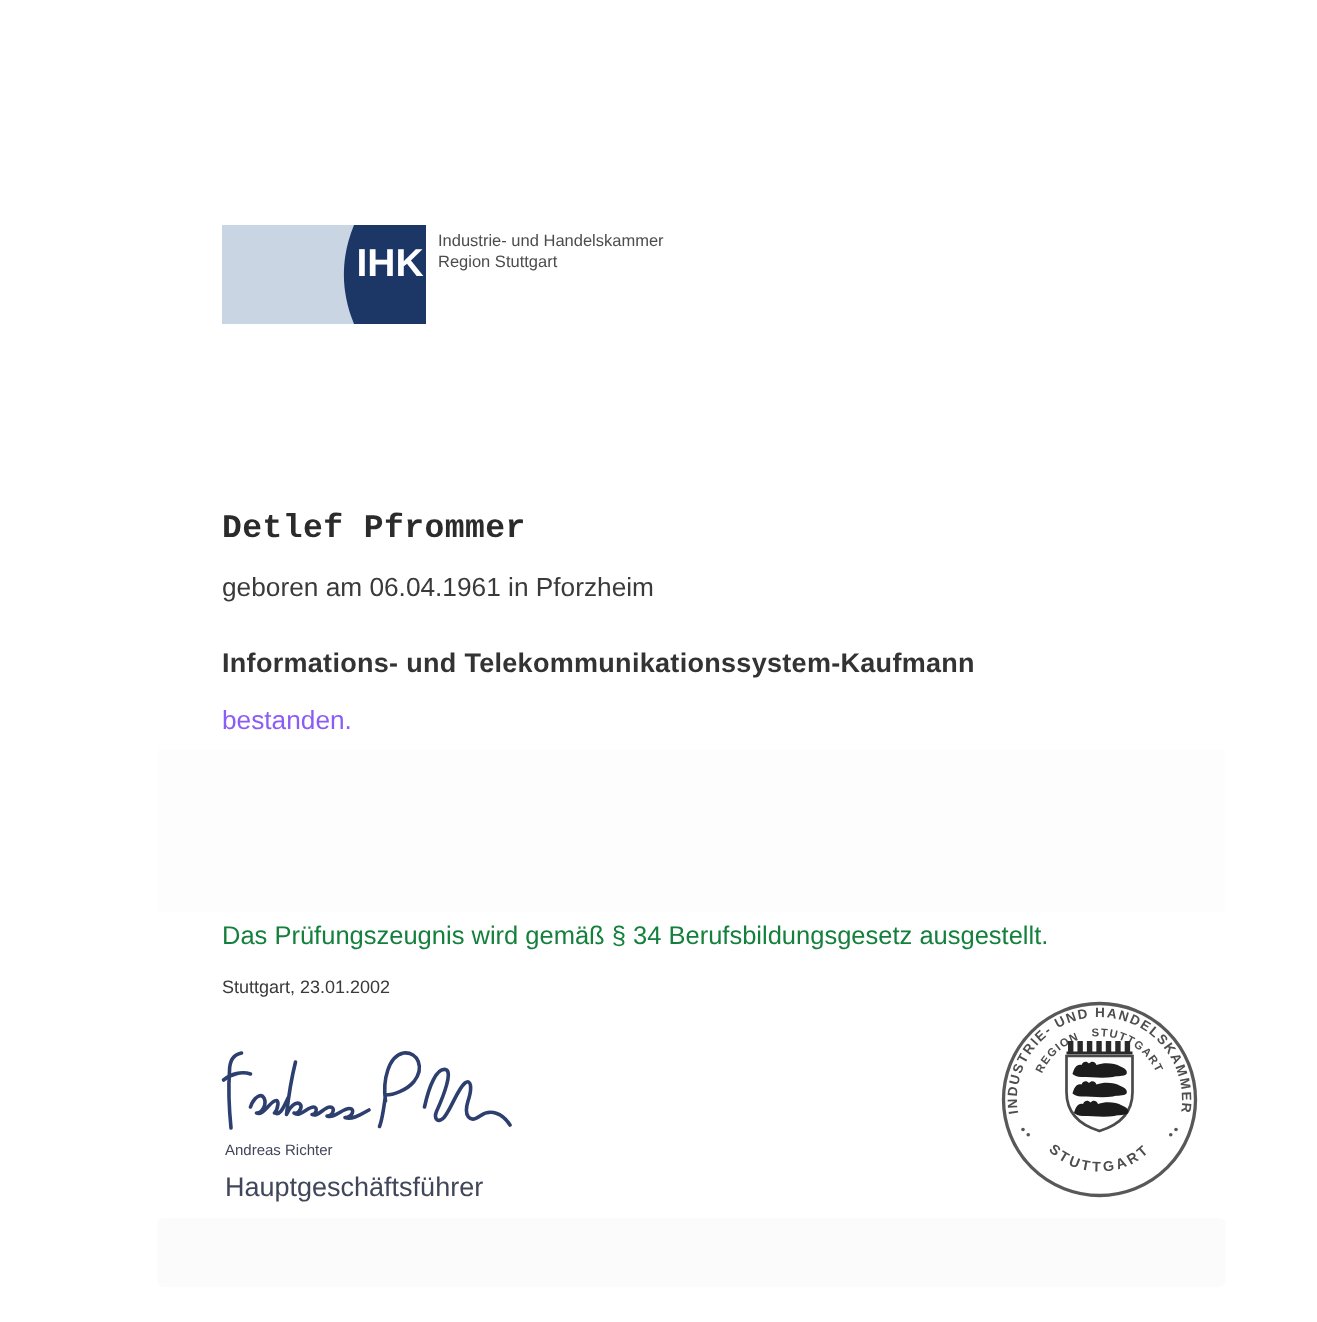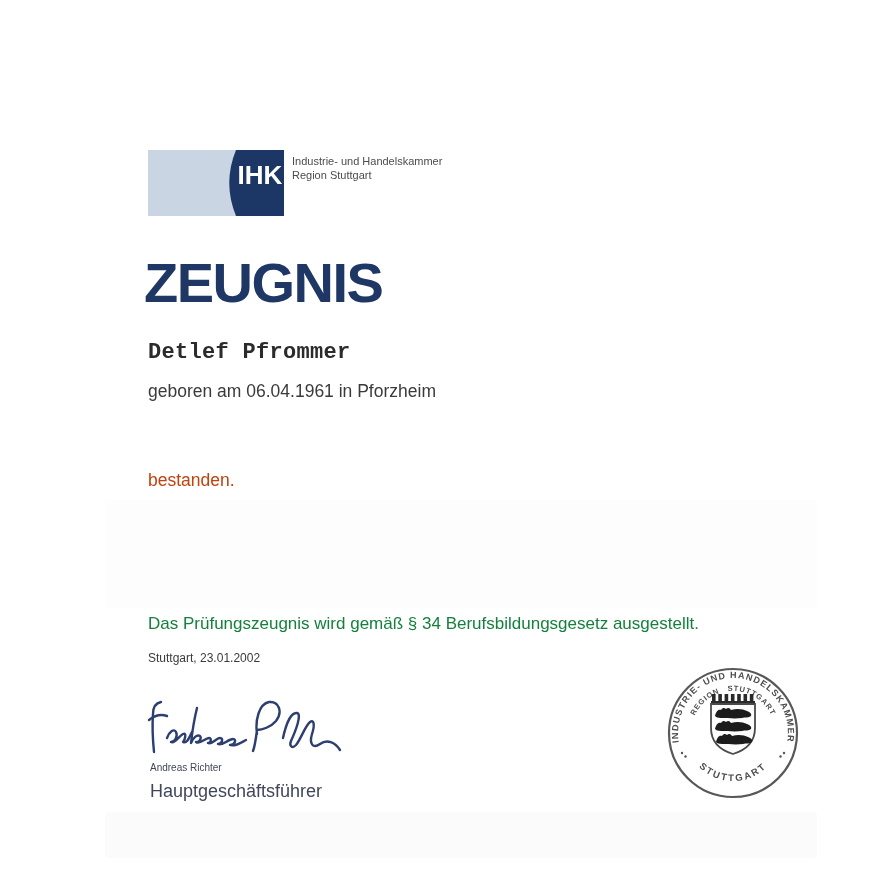--- a/index.html
+++ b/index.html
@@ -30,21 +30,21 @@
   .birth-exam {
     position: absolute; left: 148px; top: 381px;
     font-size: 17.5px; line-height: 20px; color: #3a3a3a;
   }
   .profession {
     position: absolute; left: 148px; top: 432px;
     font-size: 18px; font-weight: bold; color: #333333; letter-spacing: 0.2px;
   }
   .result {
     position: absolute; left: 148px; top: 470px;
-    font-size: 17.5px; color: #c2410c;
+    font-size: 17.5px; color: #8b5cf6;
   }
   .legal-line {
     position: absolute; left: 148px; top: 614px;
     font-size: 17px; color: #15803d;
   }
   .place-date {
     position: absolute; left: 148px; top: 651px;
     font-size: 12px; color: #3a3a3a;
   }
 
@@ -77,28 +77,28 @@
     <rect x="0" y="0" width="136" height="66" fill="#c9d5e3"></rect>
     <path d="M88,0 C79,22 79,44 88,66 L136,66 L136,0 Z" fill="#1c3765"></path>
     <text x="112" y="34" text-anchor="middle" font-size="26" fill="#ffffff">IHK</text>
   </svg>
 
   <div class="org-block">
     <div>Industrie- und Handelskammer</div>
     <div>Region Stuttgart</div>
   </div>
 
-  <div class="doc-title">ZEUGNIS</div>
 
   <div class="recipient-name">Detlef Pfrommer</div>
 
   <div class="birth-exam">
     <div>geboren am 06.04.1961 in Pforzheim</div>
   </div>
 
+  <div class="profession">Informations- und Telekommunikationssystem-Kaufmann</div>
 
   <div class="result">bestanden.</div>
 
   <div class="legal-line">Das Prüfungszeugnis wird gemäß § 34 Berufsbildungsgesetz ausgestellt.</div>
   <div class="place-date">Stuttgart, 23.01.2002</div>
 
   <svg class="signature-svg" viewBox="0 0 200 70">
     <g fill="none" stroke="#2c3f6f" stroke-width="2.4" stroke-linecap="round" stroke-linejoin="round">
       <path d="M16,8 C11,9 8,13 8,20 C7,34 8,48 9,58"></path>
       <path d="M4,26 C9,22 16,20 22,22"></path>

